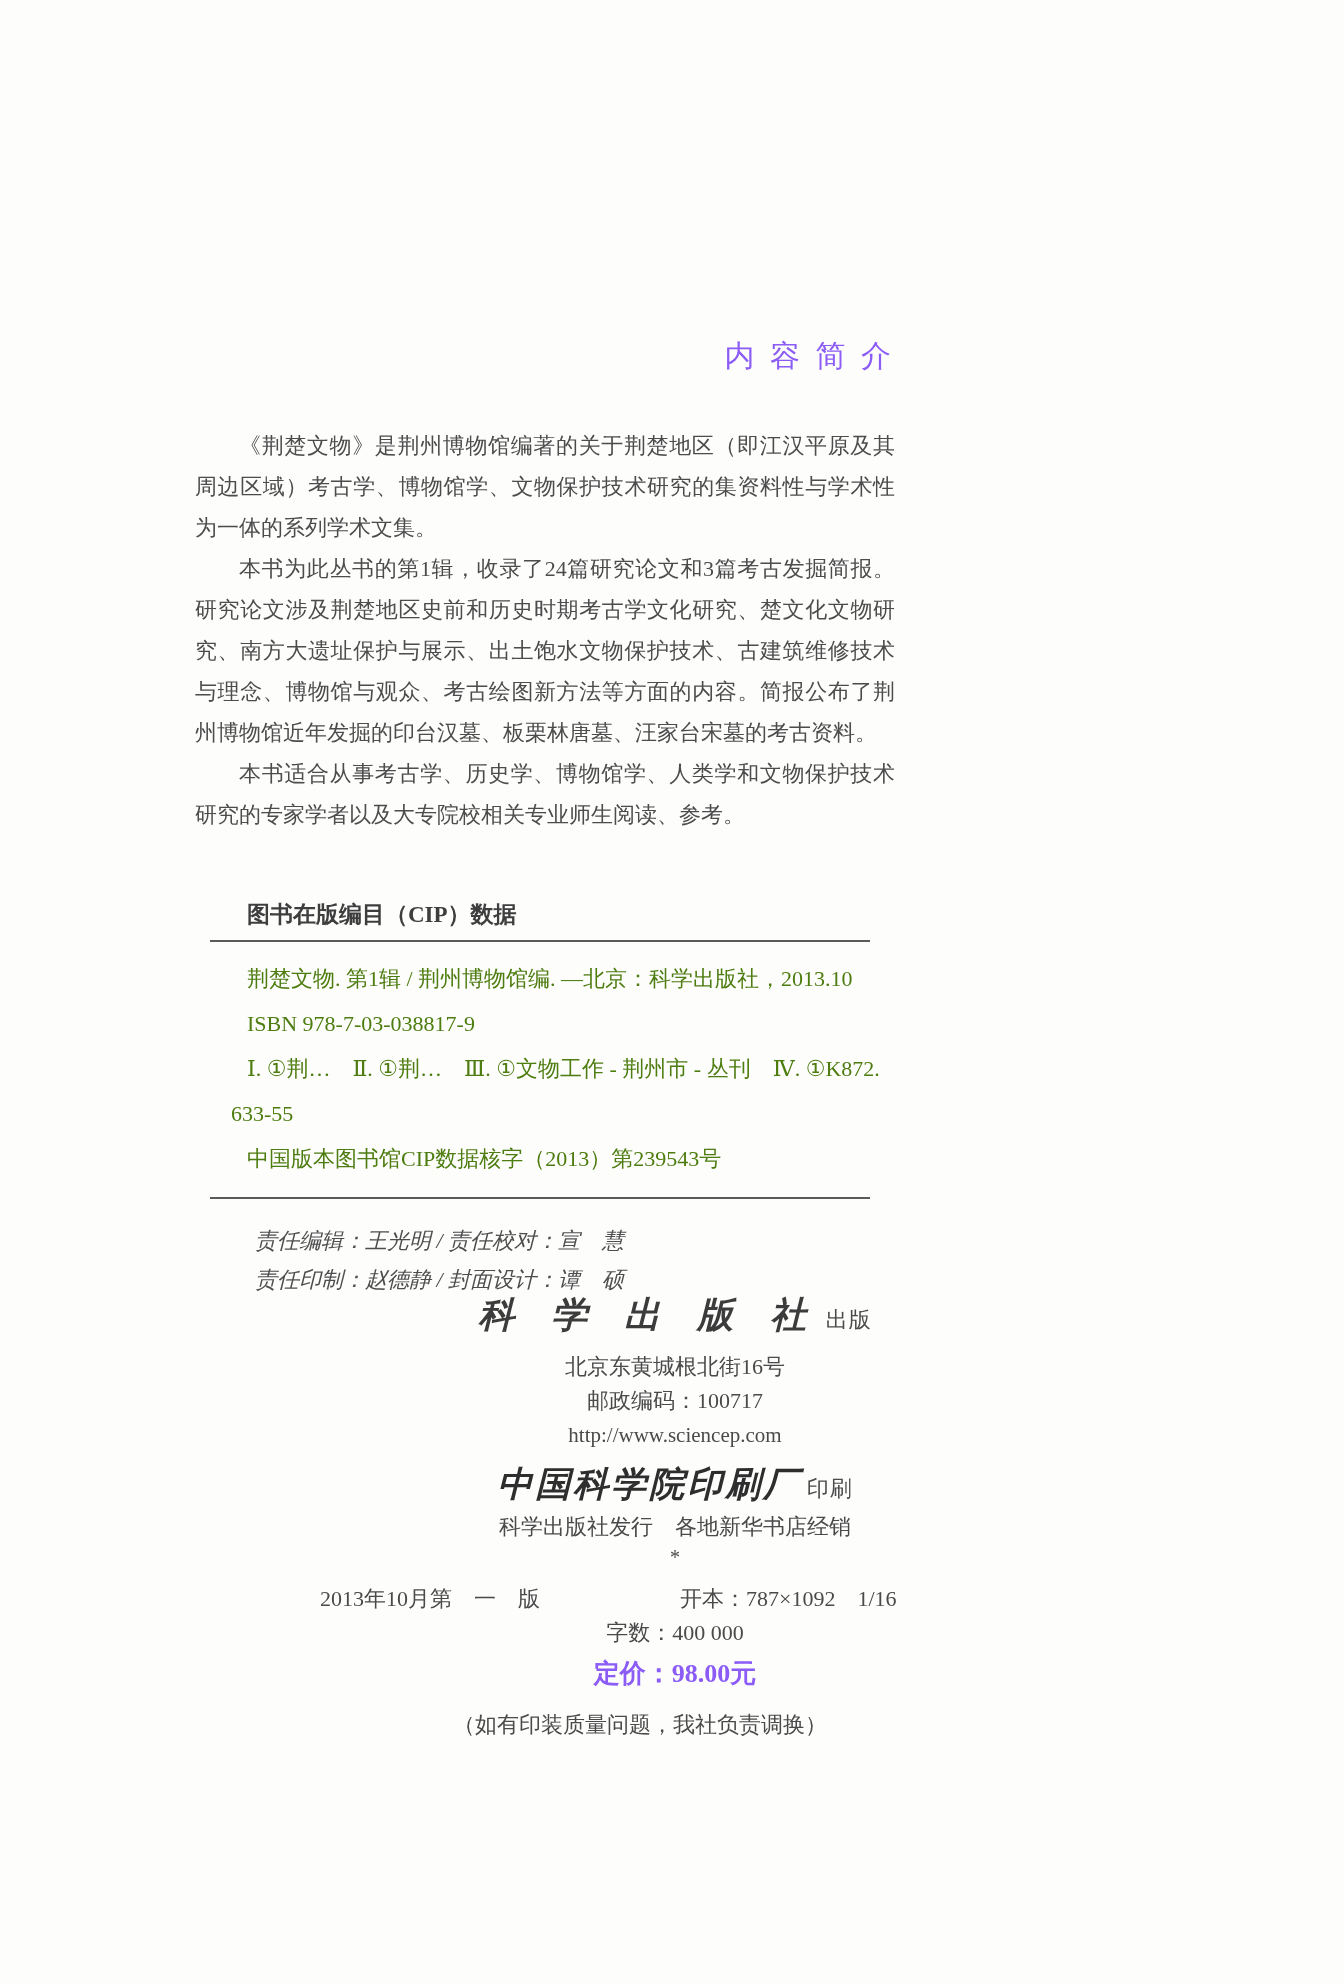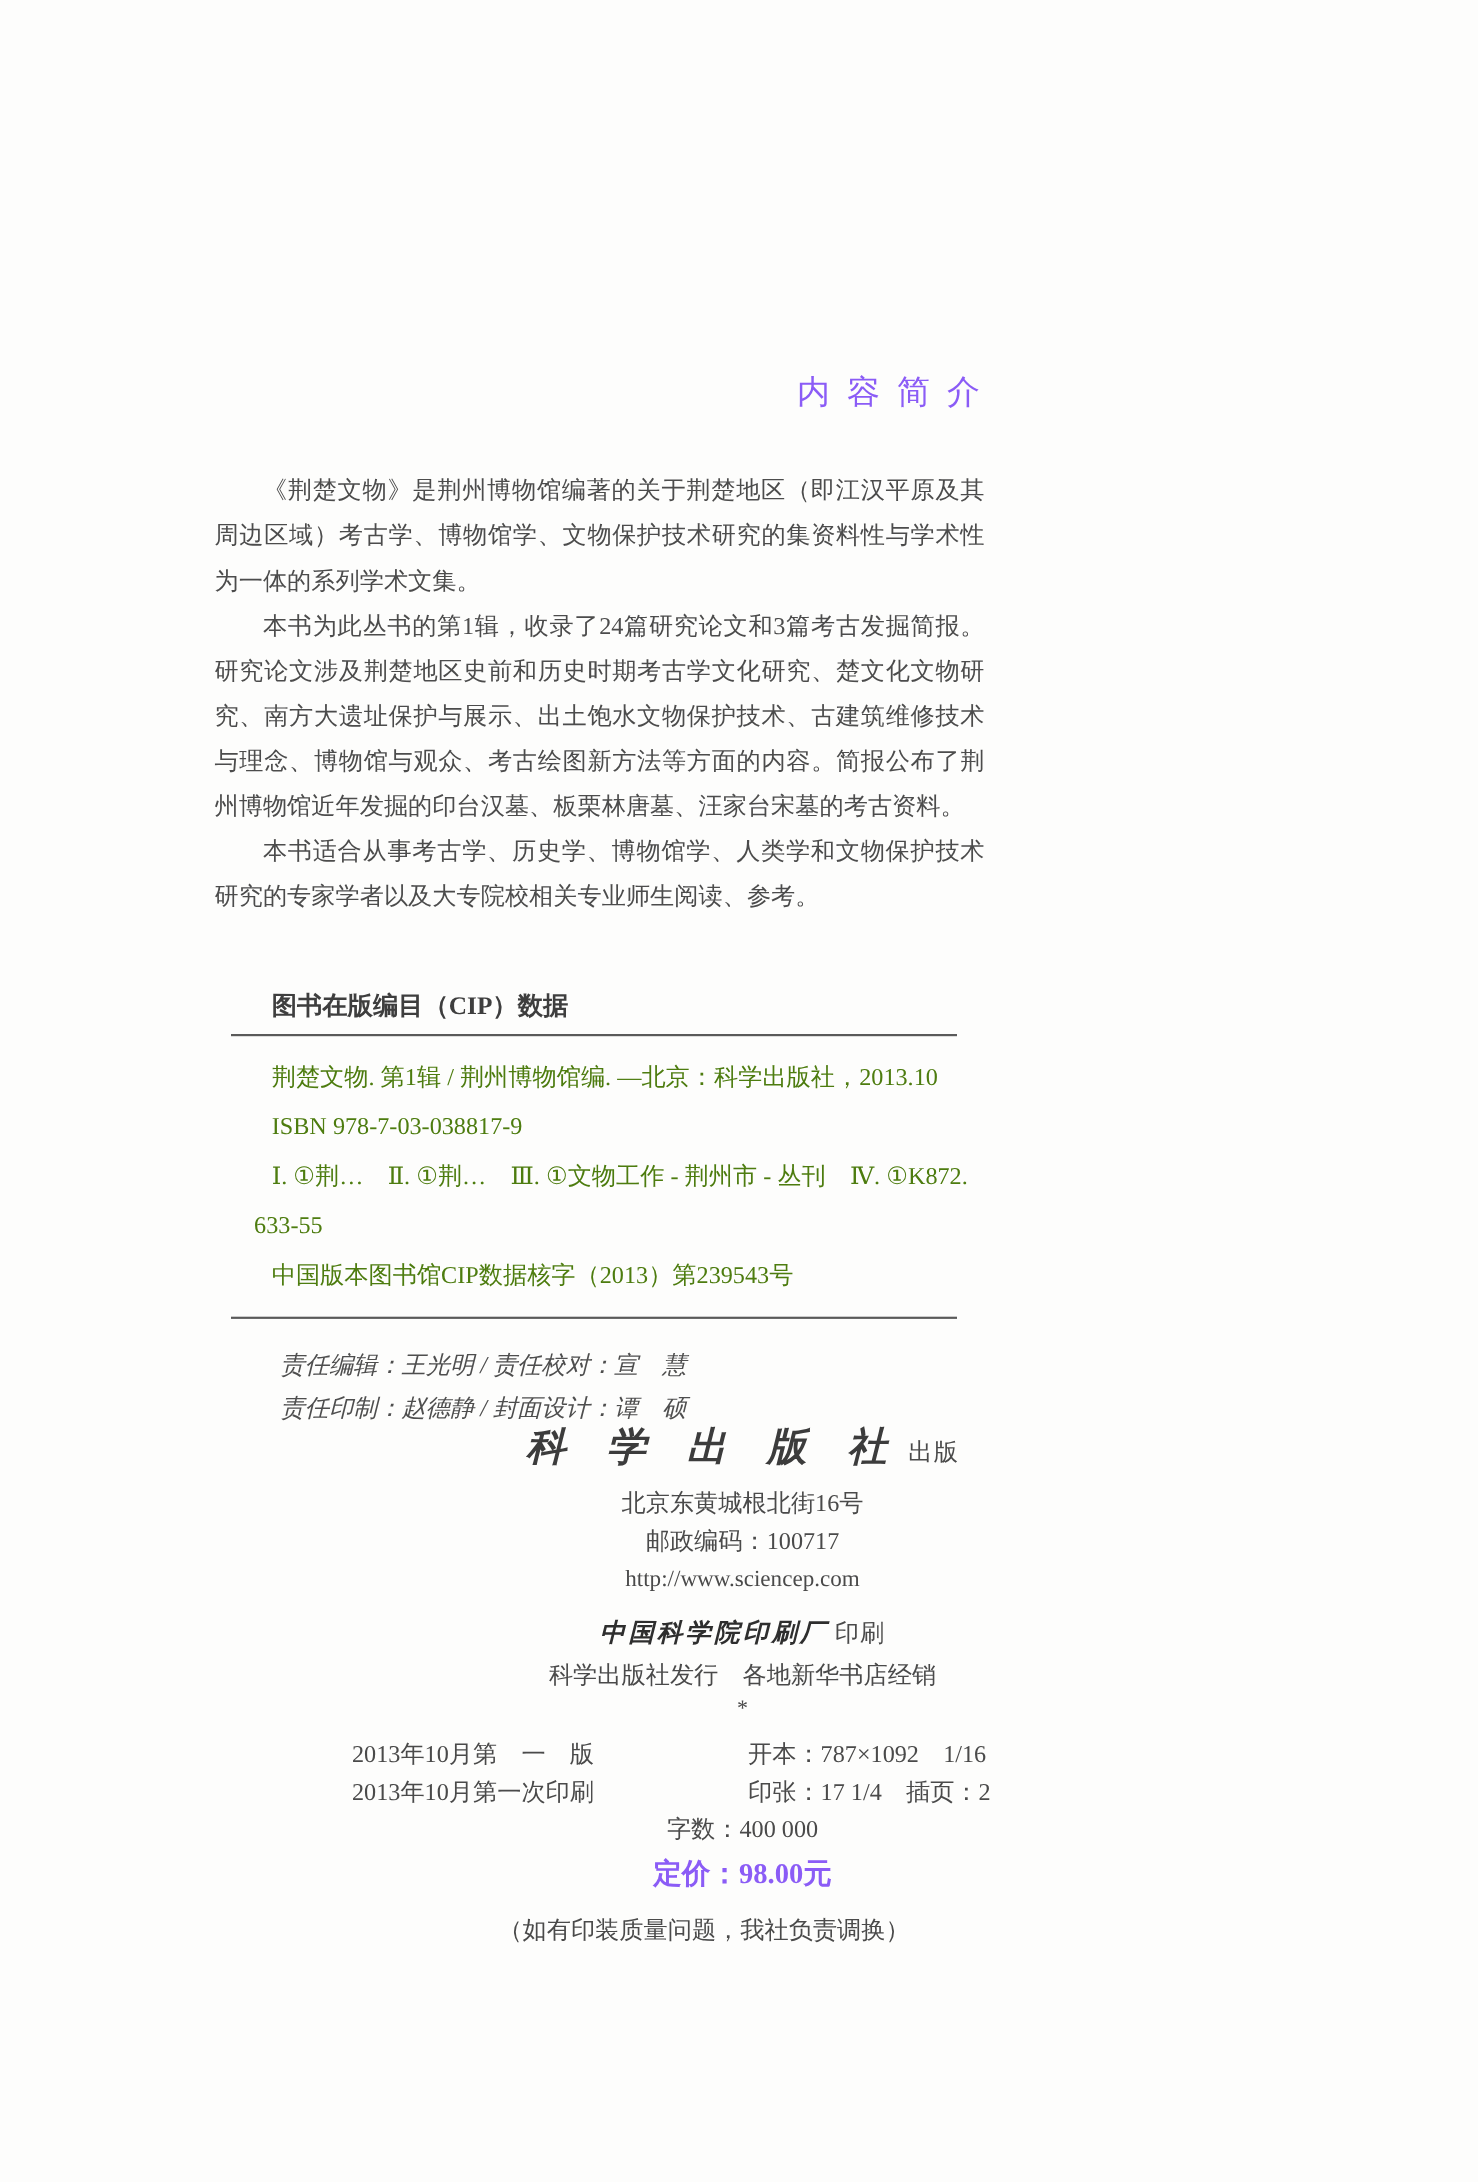--- a/index.html
+++ b/index.html
@@ -82,21 +82,21 @@
     font-weight: 700;
     font-style: italic;
     letter-spacing: 14px;
     color: #3c3c3c;
   }
   .script-suffix { font-size: 22px; letter-spacing: 1px; }
   .address-line { margin-top: 8px; }
   .url-line { font-size: 21px; }
   .printer-line { margin-top: 12px; line-height: 42px; }
   .printer-name {
-    font-size: 23px;
+    font-size: 35px;
     font-weight: 700;
     font-style: italic;
     letter-spacing: 3px;
     color: #2e2e2e;
   }
   .star-line { line-height: 26px; font-size: 20px; letter-spacing: 0; padding-left: 110px; }
   .edition-row {
     display: flex;
     justify-content: center;
     line-height: 34px;
@@ -166,24 +166,20 @@
     </div>
 
     <div class="c-line">科学出版社发行　各地新华书店经销</div>
 
     <div class="star-line">*</div>
 
     <div class="edition-row edition-first">
       <span class="edition-left">2013年10月第　一　版</span>
       <span class="edition-right">开本：787×1092　1/16</span>
     </div>
-    <div class="edition-row">
-      <span class="edition-left">2013年10月第一次印刷</span>
-      <span class="edition-right">印张：17 1/4　插页：2</span>
-    </div>
 
     <div class="c-line">字数：400 000</div>
 
     <div class="price-line">定价：98.00元</div>
 
     <div class="note-line">（如有印装质量问题，我社负责调换）</div>
 
   </div>
 
 </div>

